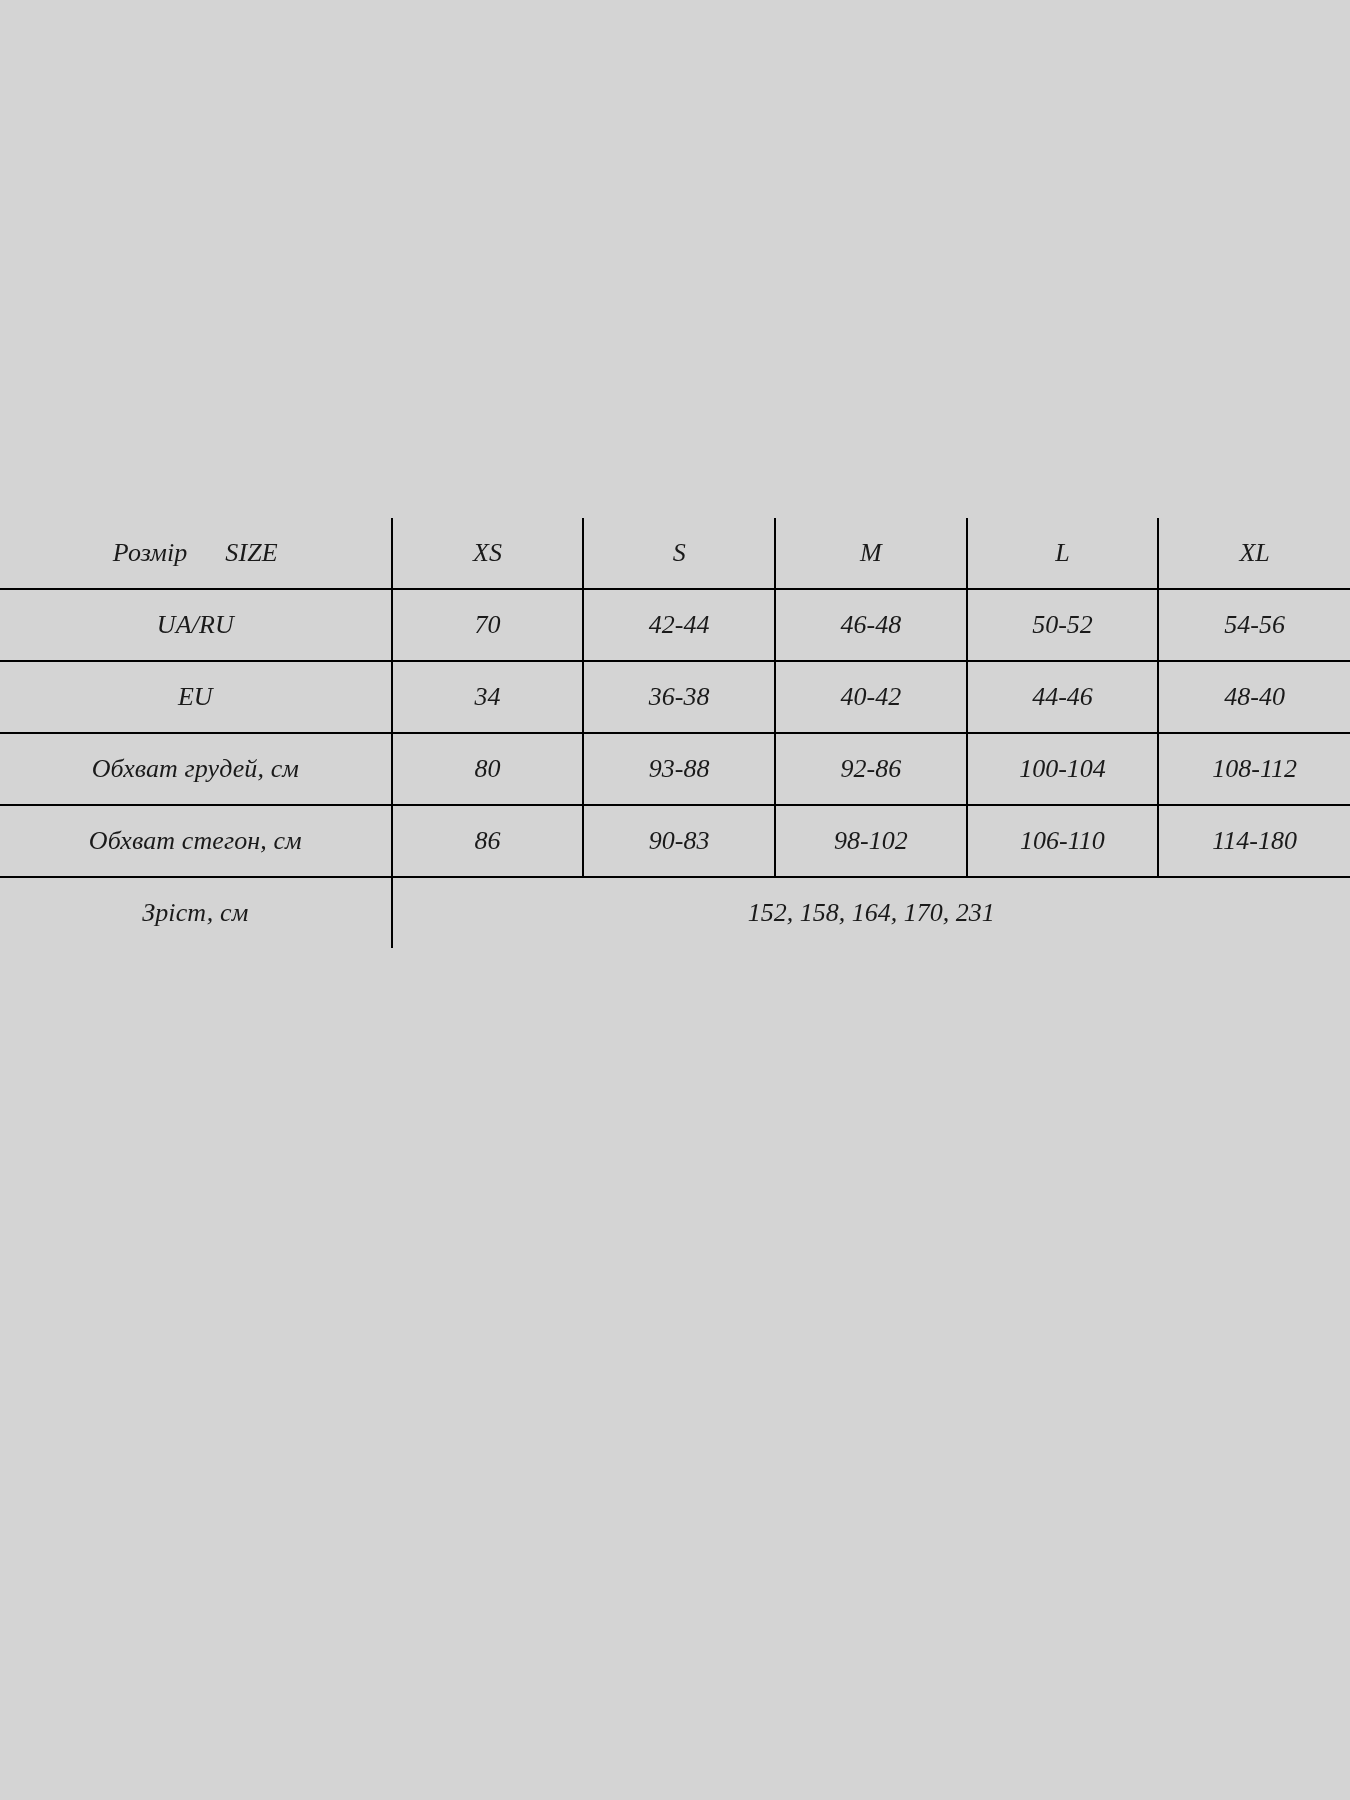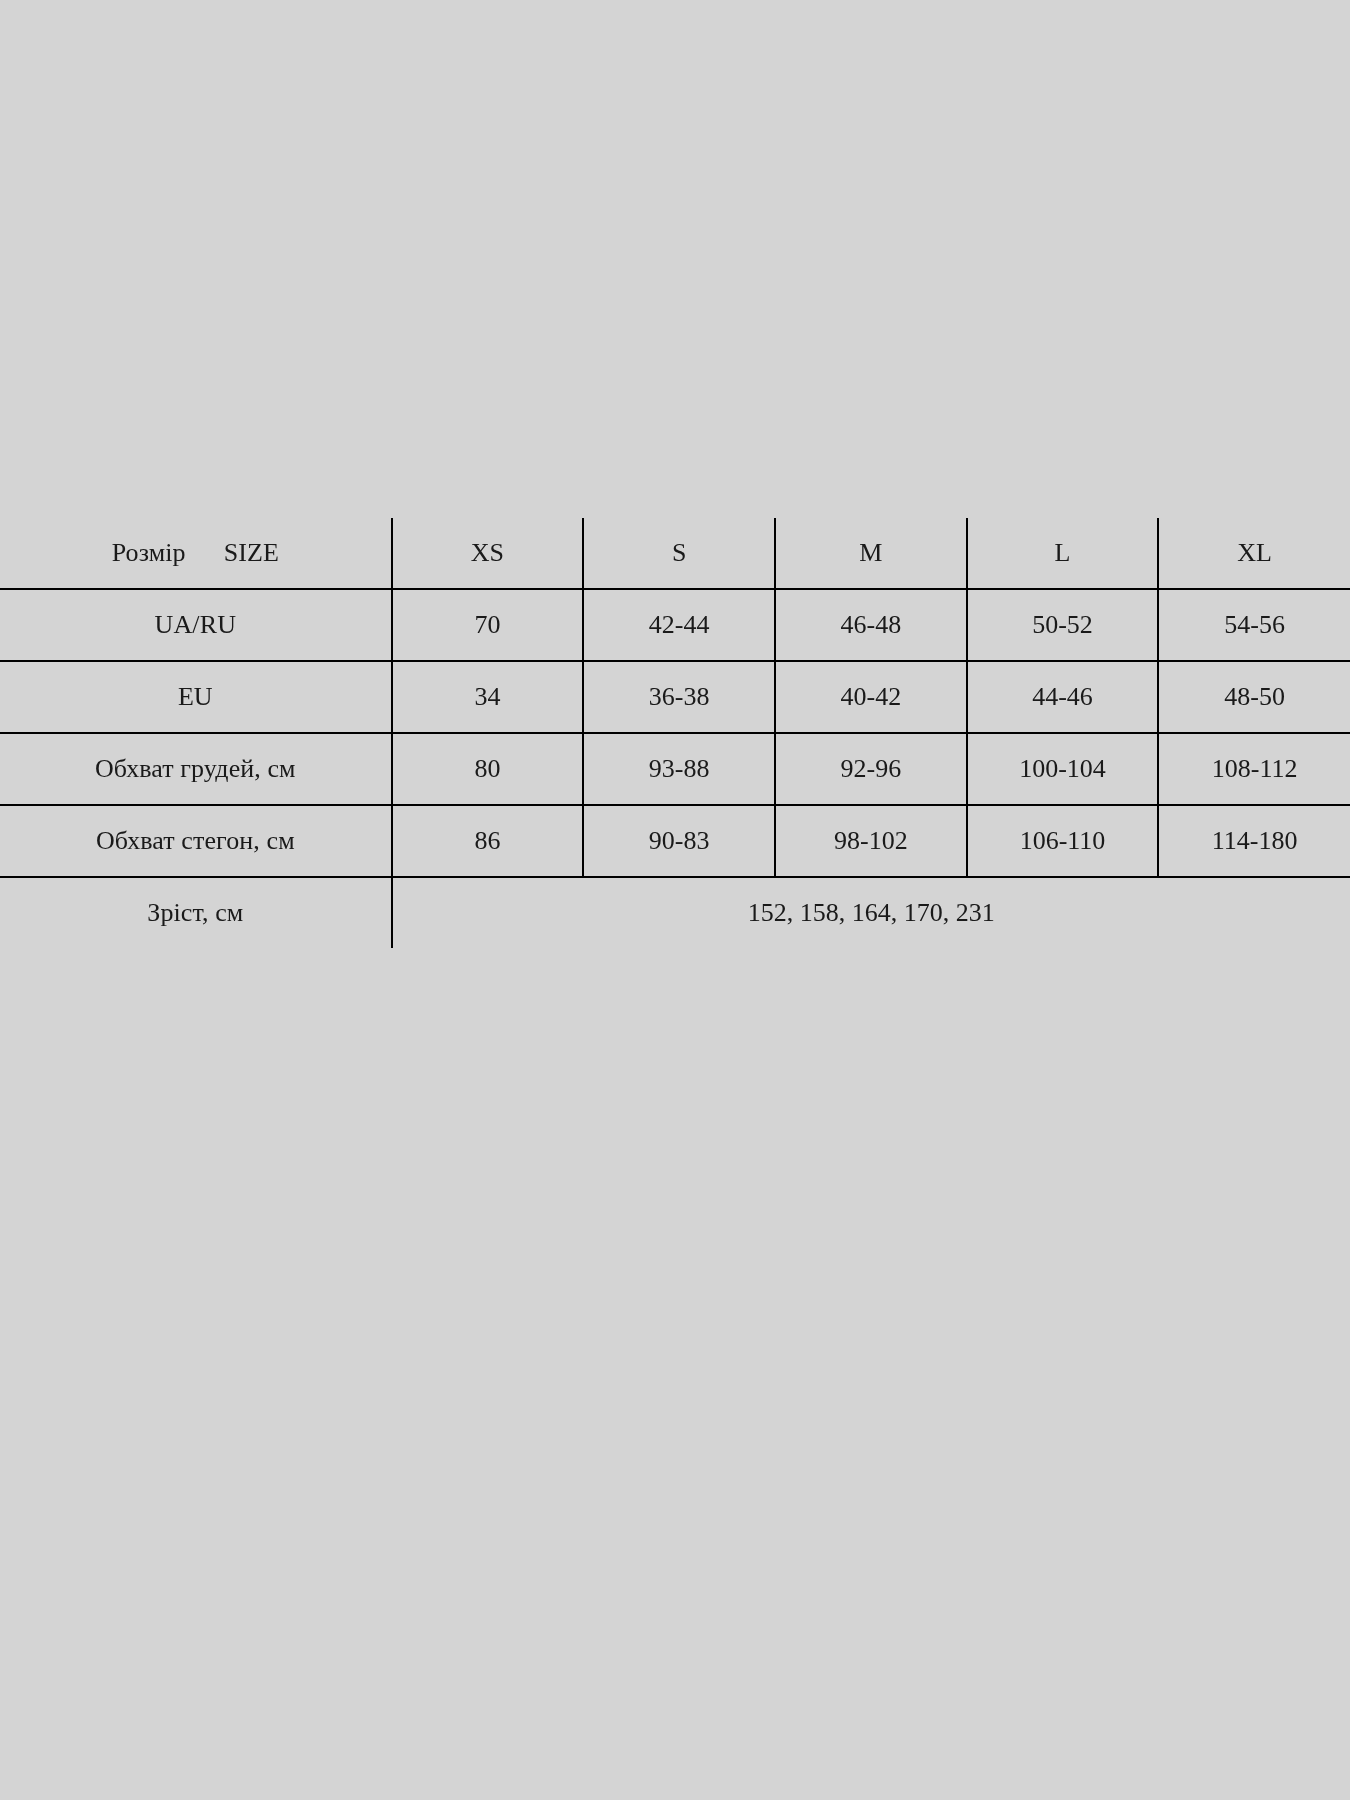--- a/index.html
+++ b/index.html
@@ -10,20 +10,21 @@
     width: 1350px;
     height: 1800px;
     background: #d4d4d4;
     font-family: "Liberation Sans", sans-serif;
     overflow: hidden;
   }
   .page {
     position: relative;
     width: 1306px;
     height: 1800px;
+    font-style: italic;
   }
   
   .table-wrap {
     position: absolute;
     left: -12px;
     top: 518px;
     width: 1362px;
   }
   table.size-chart {
     border-collapse: collapse;
@@ -132,27 +133,27 @@
           <td>46-48</td>
           <td>50-52</td>
           <td>54-56</td>
         </tr>
         <tr>
           <td class="rowhead">EU</td>
           <td>34</td>
           <td>36-38</td>
           <td>40-42</td>
           <td>44-46</td>
-          <td>48-50</td>
+          <td>48-40</td>
         </tr>
         <tr>
           <td class="rowhead">Обхват грудей, см</td>
           <td>80</td>
           <td>93-88</td>
-          <td>92-96</td>
+          <td>92-86</td>
           <td>100-104</td>
           <td>108-112</td>
         </tr>
         <tr>
           <td class="rowhead">Обхват стегон, см</td>
           <td>86</td>
           <td>90-83</td>
           <td>98-102</td>
           <td>106-110</td>
           <td>114-180</td>

